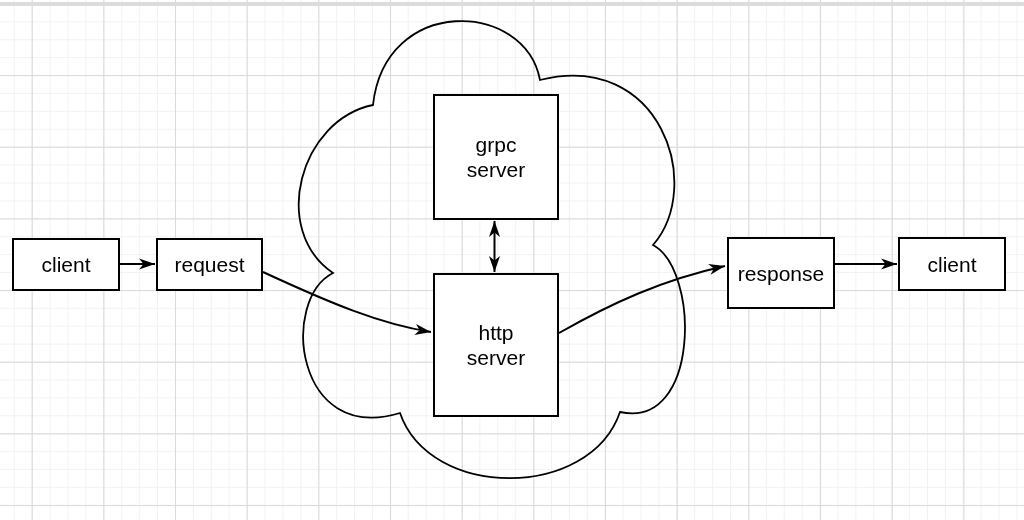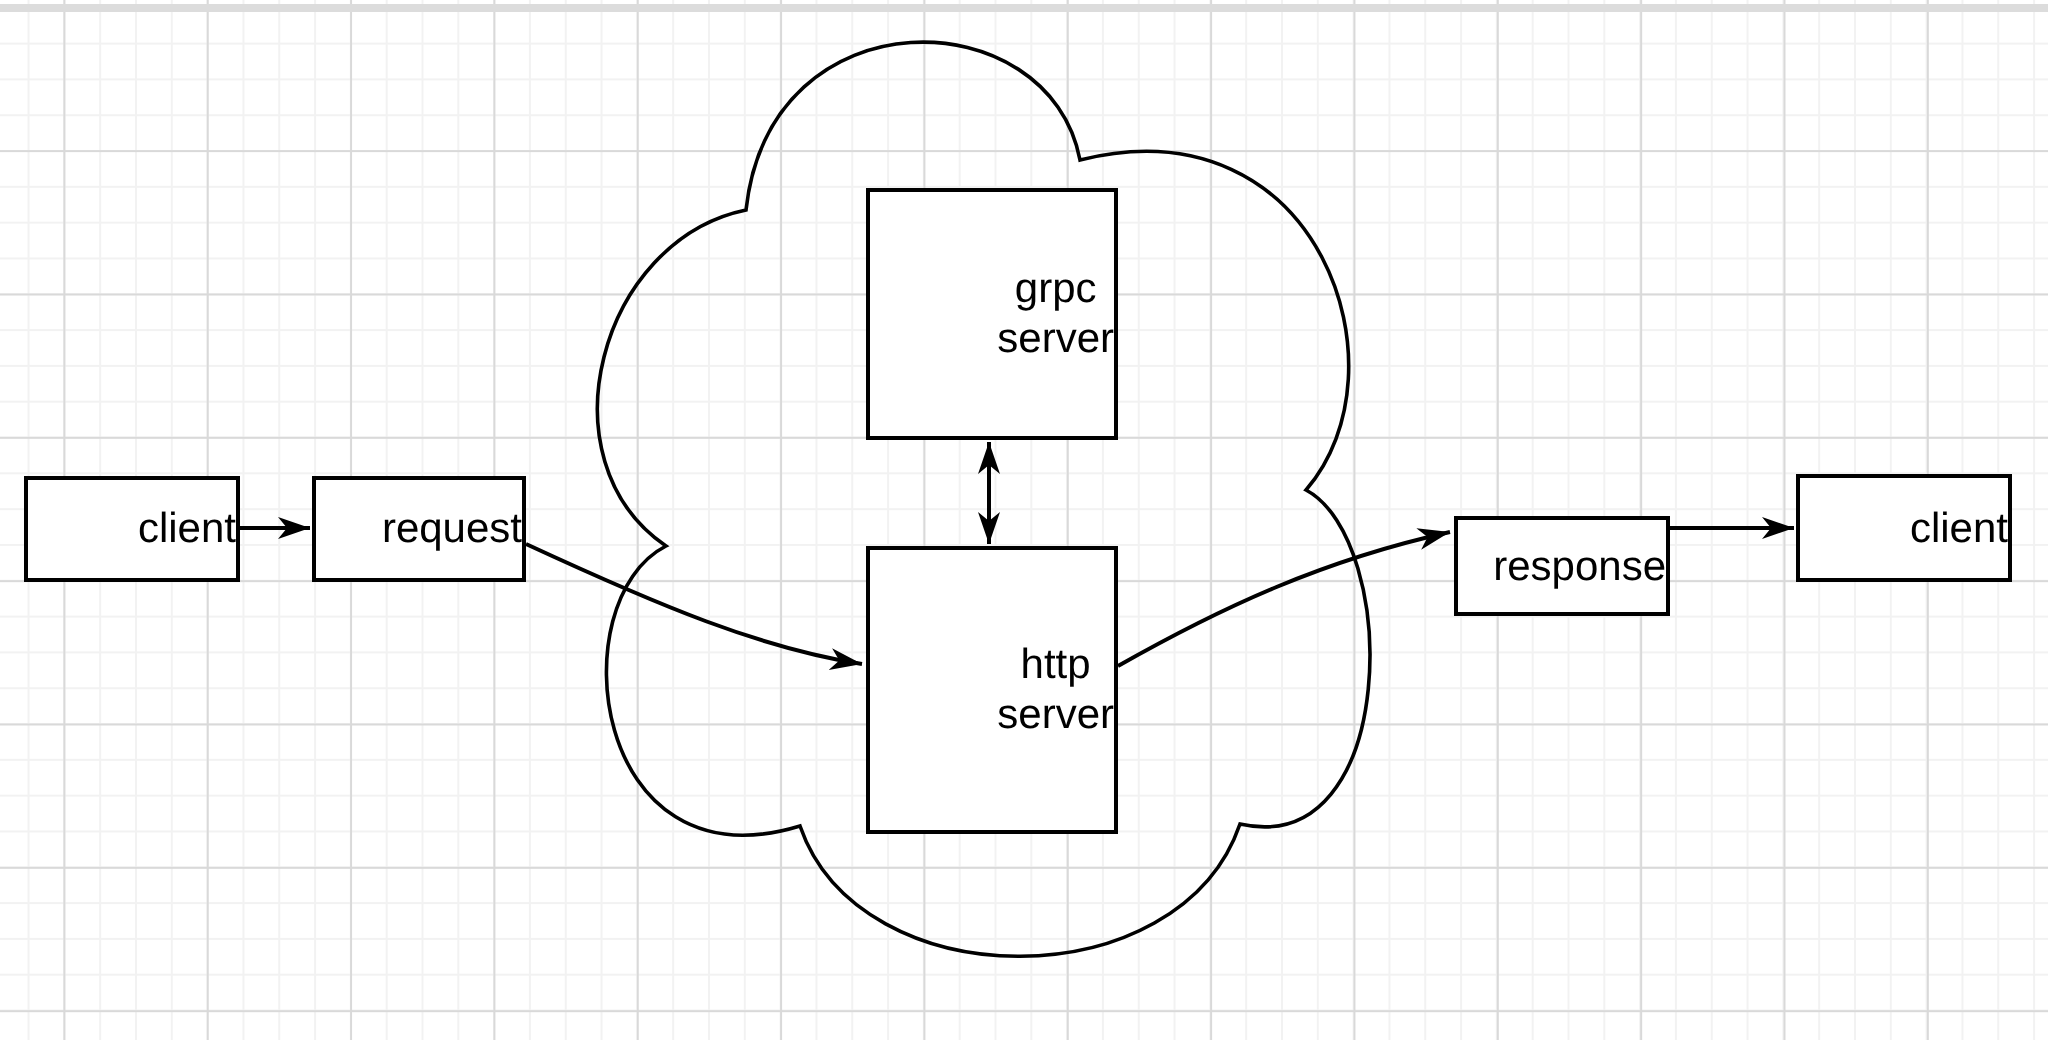--- a/index.html
+++ b/index.html
@@ -50,32 +50,32 @@
     stroke: #000000;
     stroke-width: 2;
   }
   .node {
     position: absolute;
     box-sizing: border-box;
     background: #ffffff;
     border: 2px solid #000000;
     display: flex;
     align-items: center;
-    justify-content: flex-end;
+    justify-content: center;
     text-align: center;
     color: #000000;
     font-size: 21px;
     line-height: 25px;
     white-space: pre-line;
   }
   .node-client-left  { left: 12px;  top: 238px; width: 108px; height: 53px; }
   .node-request      { left: 156px; top: 238px; width: 107px; height: 53px; }
   .node-grpc-server  { left: 433px; top: 94px;  width: 126px; height: 126px; }
   .node-http-server  { left: 433px; top: 273px; width: 126px; height: 144px; }
-  .node-response     { left: 727px; top: 237px; width: 108px; height: 50px; margin-top: 21px; }
+  .node-response     { left: 727px; top: 237px; width: 108px; height: 72px; }
   .node-client-right { left: 898px; top: 237px; width: 108px; height: 54px; }
 </style>
 </head>
 <body>
 
 <div class="canvas">
 
   <div class="top-band"></div>
 
   <svg class="svg-layer" width="1024" height="520" viewBox="0 0 1024 520">

